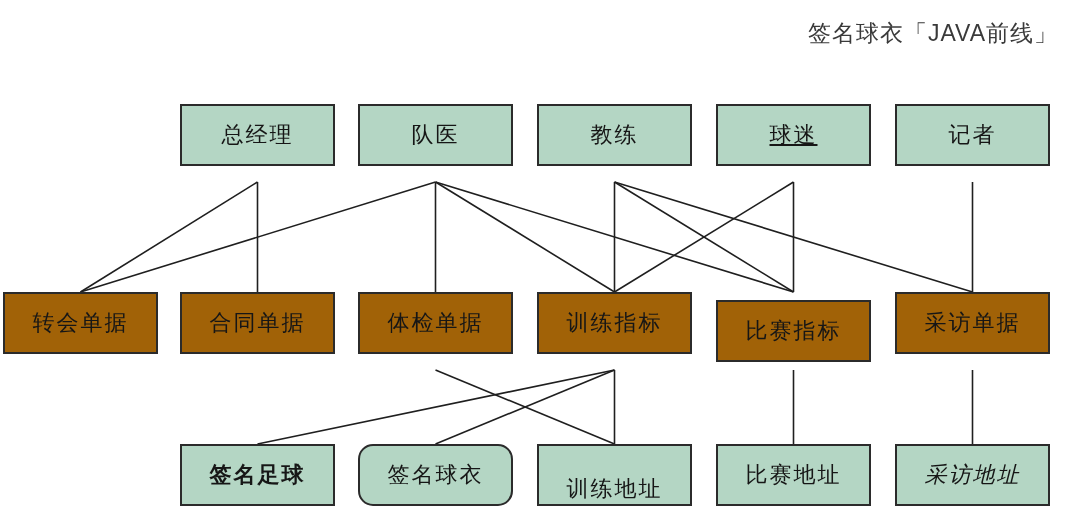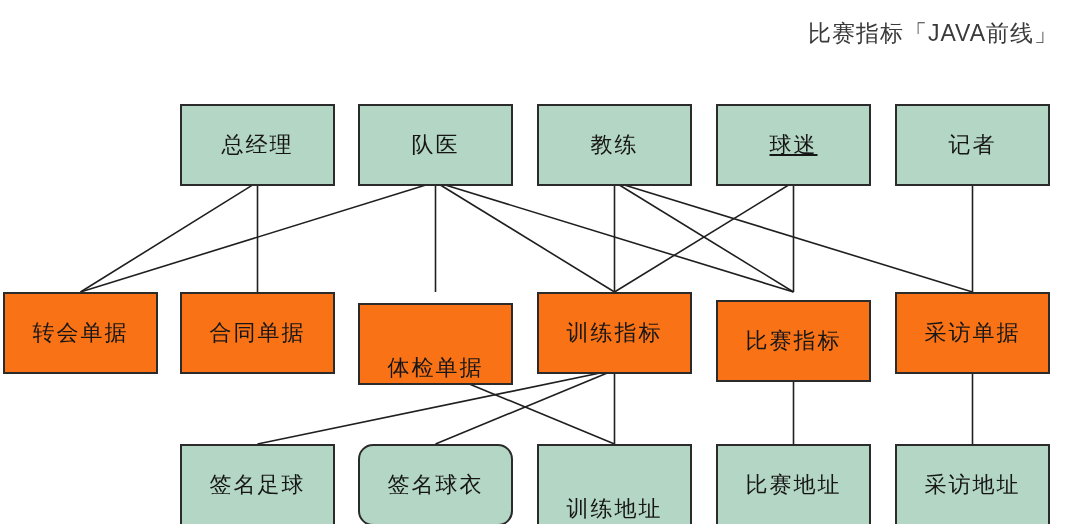--- a/index.html
+++ b/index.html
@@ -27,33 +27,33 @@
   svg.edges {
     position: absolute;
     left: 0;
     top: 0;
     width: 1080px;
     height: 524px;
   }
   .node {
     position: absolute;
     width: 155px;
-    height: 82px;
+    height: 62px;
     box-sizing: border-box;
     border: 2px solid #2b2b2b;
     display: flex;
     align-items: center;
     justify-content: center;
     font-size: 22px;
     color: #161616;
     letter-spacing: 2px;
     white-space: nowrap;
   }
   .node.green { background: #b4d6c4; }
-  .node.pink  { background: #f97316; }
+  .node.pink  { background: #a16207; }
 </style>
 </head>
 <body>
 
 <div class="canvas">
   <svg class="edges" viewBox="0 0 1080 524" xmlns="http://www.w3.org/2000/svg">
       <line x1="257.5" y1="182" x2="80.5" y2="292" stroke="#1f1f1f" stroke-width="1.6"></line>
       <line x1="257.5" y1="182" x2="257.5" y2="292" stroke="#1f1f1f" stroke-width="1.6"></line>
       <line x1="435.5" y1="182" x2="80.5" y2="292" stroke="#1f1f1f" stroke-width="1.6"></line>
       <line x1="435.5" y1="182" x2="435.5" y2="292" stroke="#1f1f1f" stroke-width="1.6"></line>
@@ -87,42 +87,42 @@
       </div>
       <div class="node green" style="left: 895px; top: 104px;">
         <span>记者</span>
       </div>
       <div class="node pink" style="left: 3px; top: 292px;">
         <span>转会单据</span>
       </div>
       <div class="node pink" style="left: 180px; top: 292px;">
         <span>合同单据</span>
       </div>
-      <div class="node pink" style="left: 358px; top: 303px; align-items: flex-end;">
+      <div class="node pink" style="left: 358px; top: 292px;">
         <span>体检单据</span>
       </div>
       <div class="node pink" style="left: 537px; top: 292px;">
         <span>训练指标</span>
       </div>
       <div class="node pink" style="left: 716px; top: 292px; margin-top: 8px;">
         <span>比赛指标</span>
       </div>
       <div class="node pink" style="left: 895px; top: 292px;">
         <span>采访单据</span>
       </div>
-      <div class="node green" style="left: 180px; top: 444px;">
+      <div class="node green" style="left: 180px; top: 444px; font-weight: bold;">
         <span>签名足球</span>
       </div>
       <div class="node green" style="left: 358px; top: 444px; border-radius: 15px;">
         <span>签名球衣</span>
       </div>
       <div class="node green" style="left: 537px; top: 444px; align-items: flex-end;">
         <span>训练地址</span>
       </div>
       <div class="node green" style="left: 716px; top: 444px;">
         <span>比赛地址</span>
       </div>
-      <div class="node green" style="left: 895px; top: 444px;">
+      <div class="node green" style="left: 895px; top: 444px; font-style: italic;">
         <span>采访地址</span>
       </div>
     </div>
-  <div class="watermark">比赛指标「JAVA前线」</div>
+  <div class="watermark">签名球衣「JAVA前线」</div>
 </div>
 
 </body></html>

